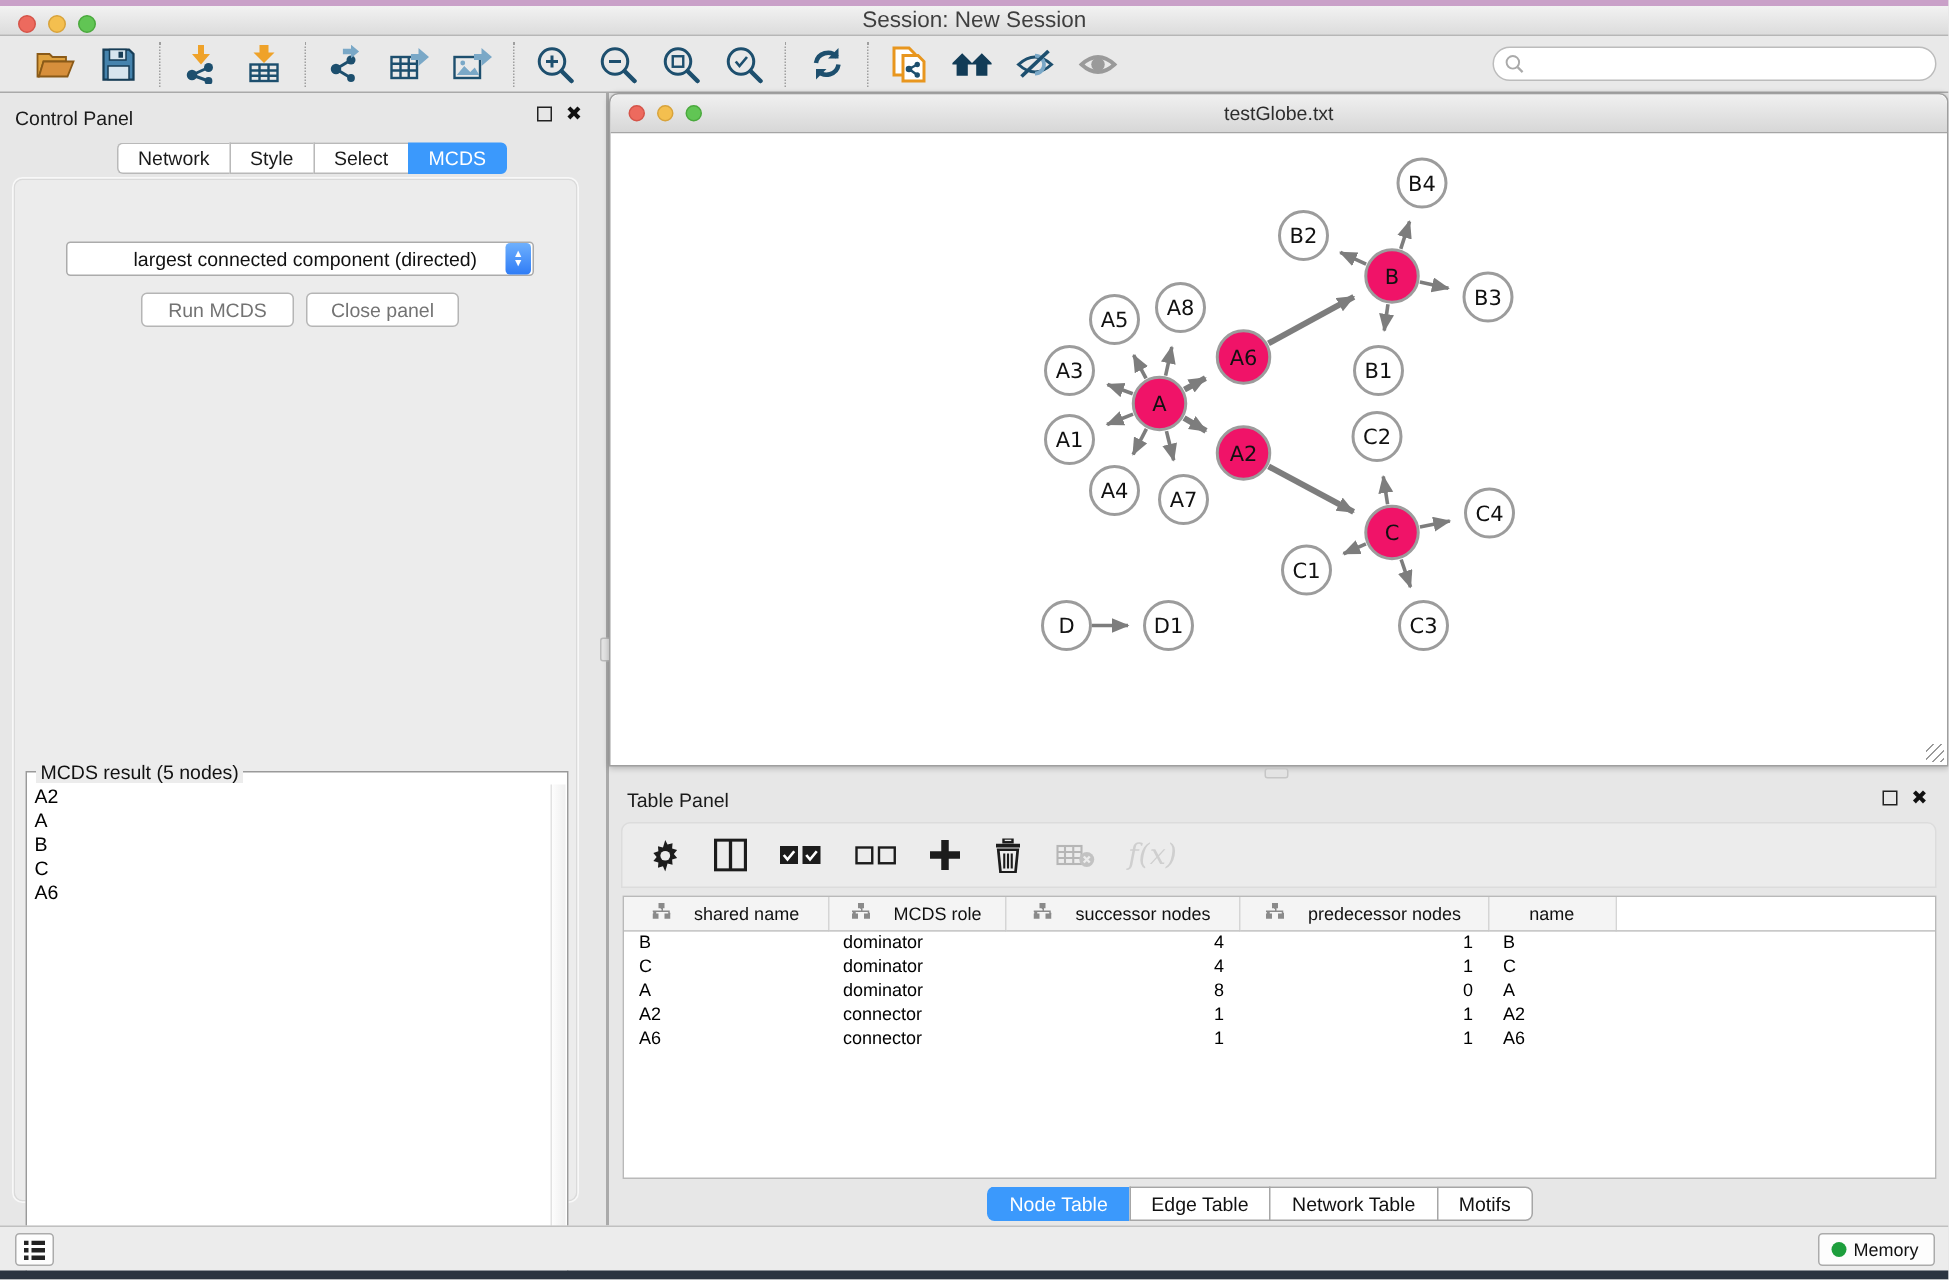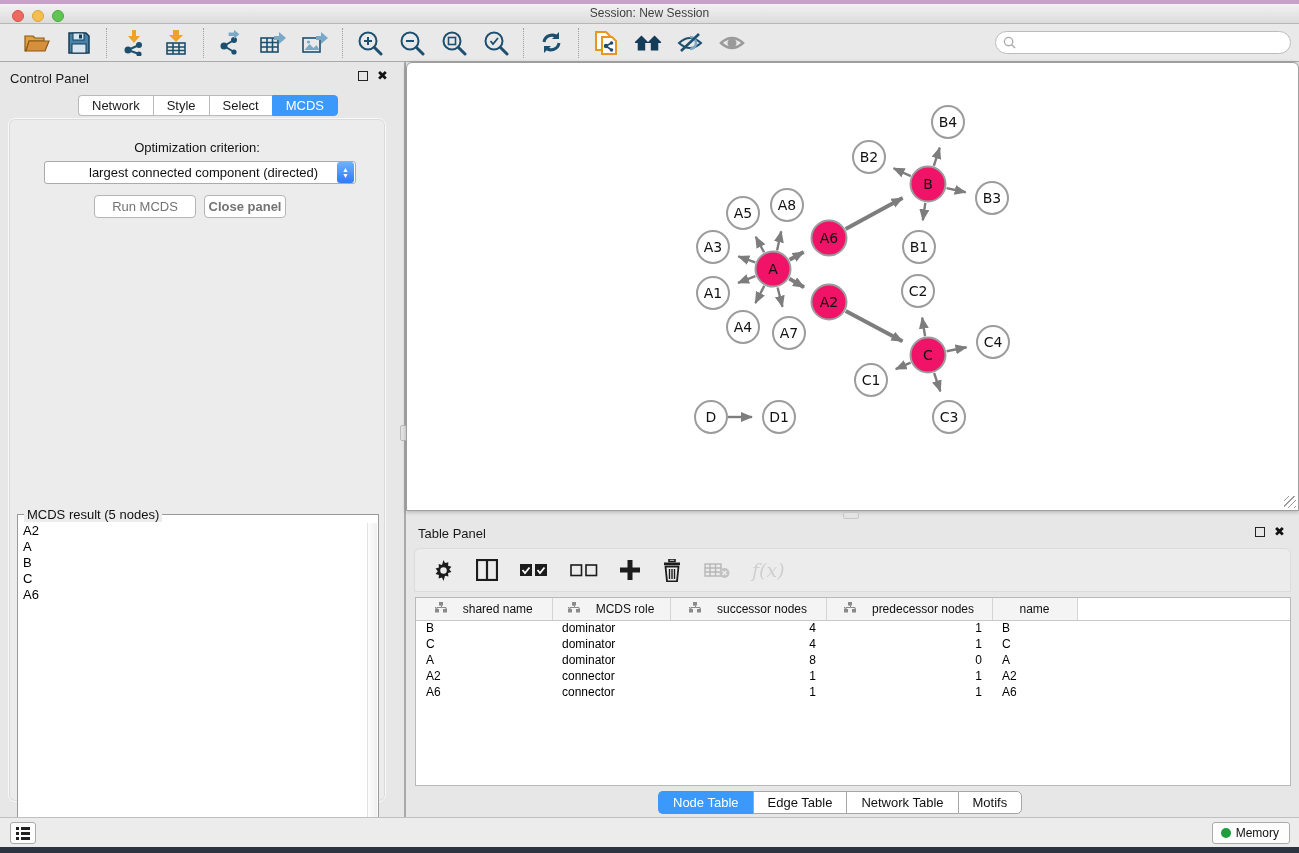--- a/index.html
+++ b/index.html
@@ -5,21 +5,21 @@
   * { margin:0; padding:0; box-sizing:border-box; }
   html,body { width:1299px; height:853px; font-family:"Liberation Sans","DejaVu Sans",sans-serif; background:#e7e7e7; overflow:hidden; position:relative; }
   .abs { position:absolute; }
 
   
   #titlebar { left:0; top:0; width:1299px; height:24px; background:linear-gradient(#f2f2f2,#dcdcdc); border-top:4px solid #c9a0c8; border-bottom:1px solid #b6b6b6; }
   .traffic { position:absolute; top:6px; width:12px; height:12px; border-radius:50%; }
   #tl-red { left:12px; background:#ed6a5e; border:1px solid #d55449; }
   #tl-yellow { left:32px; background:#f4bf4f; border:1px solid #d8a33b; }
   #tl-green { left:52px; background:#61c554; border:1px solid #4aa93d; }
-  #win-title { width:100%; text-align:center; font-size:12px; color:#3f3f3f; line-height:19px; }
+  #win-title { width:100%; text-align:center; font-size:15px; color:#3f3f3f; line-height:19px; }
 
   #toolbar { left:0; top:24px; width:1299px; height:38px; background:#e9e9e9; border-bottom:1px solid #a9a9a9; display:flex; align-items:center; padding-left:10px; }
   .tb-group { display:flex; align-items:center; gap:14px; padding:0 13px; }
   .tb-sep { width:1px; height:30px; border-left:1px dotted #9f9f9f; }
   .tb-icon { width:28px; height:28px; display:flex; align-items:center; justify-content:center; cursor:pointer; }
   #search-box { margin-left:auto; margin-right:8px; width:296px; height:23px; background:#fff; border:1px solid #bcbcbc; border-radius:12px; display:flex; align-items:center; padding-left:7px; }
   #search-box svg { opacity:.55; }
   #search-input { border:none; outline:none; background:transparent; font-size:12px; width:250px; margin-left:4px; }
 
   
@@ -34,21 +34,21 @@
   .cp-tab:first-child { border-radius:4px 0 0 4px; }
   .cp-tab:last-child { border-right:1px solid #b9b9b9; border-radius:0 4px 4px 0; }
   .cp-tab.active { background:#3b99fc; border-color:#3b99fc; color:#fff; }
   #cp-content { position:absolute; left:8px; top:56px; width:378px; height:684px; background:#ececec; border:1px solid #f8f8f8; border-radius:7px; box-shadow:0 0 0 1px #dadada inset; }
   #opt-label { position:absolute; left:0; top:21px; width:100%; text-align:center; font-size:13px; color:#111; }
   #criterion { position:absolute; left:35px; top:42px; width:312px; height:23px; background:#fff; border:1px solid #ababab; border-radius:3px; display:flex; align-items:center; cursor:pointer; }
   #criterion-text { font-size:13px; color:#111; padding-left:8px; flex:1;margin-left:36px; }
   #criterion-stepper { width:17px; height:21px; margin-right:1px; border-radius:3px; background:linear-gradient(#6eb0fd,#2f7cf6); display:flex; flex-direction:column; align-items:center; justify-content:center; color:#fff; font-size:7px; line-height:6px; }
   .cp-button { position:absolute; height:23px; background:#fff; border:1px solid #b5b5b5; border-radius:4px; font-size:13px; color:#737373; text-align:center; line-height:21px; cursor:pointer; }
   #run-btn { left:85px; top:76px; width:102px; }
-  #close-btn { left:195px; top:76px; width:82px;font-weight:bold; }
+  #close-btn { left:195px; top:76px; width:102px; }
   #result-box { position:absolute; left:8px; top:395px; width:362px; height:336px; border:1px solid #9a9a9a; background:#fff; }
   #result-legend { position:absolute; left:6px; top:-8px; background:#ececec; padding:0 3px; font-size:13px; color:#111; }
   #result-list { position:absolute; left:1px; top:8px; width:348px; height:322px; overflow:hidden; font-size:13px; color:#000; padding-left:4px; }
   #result-list .li { line-height:16px; }
   #result-scroll { position:absolute; right:1px; top:8px; width:10px; height:322px; background:linear-gradient(90deg,#fdfdfd,#efefef); border-left:1px solid #e2e2e2; }
 
   
   #vsplit { left:404px; top:62px; width:2px; height:755px; background:#aaa; }
   #vsplit-grip { left:400px; top:425px; width:9px; height:16px; background:#e3e3e3; border:1px solid #bbb; border-radius:2px; }
   #hsplit-grip { left:843px; top:512px; width:16px; height:7px; background:#e3e3e3; border:1px solid #c6c6c6; border-radius:2px; }
@@ -258,21 +258,20 @@
     <span class="float-sq"></span>
     <span class="close-x">✖</span>
   </div>
   <div id="cp-tabs">
       <div class="cp-tab">Network</div>
       <div class="cp-tab">Style</div>
       <div class="cp-tab">Select</div>
       <div class="cp-tab active">MCDS</div>
     </div>
   <div id="cp-content">
-    <div id="opt-label">Optimization criterion:</div>
     <div id="criterion">
       <span id="criterion-text">largest connected component (directed)</span>
       <span id="criterion-stepper">
           <span>▲</span>
           <span>▼</span>
         </span>
     </div>
     <div id="run-btn" class="cp-button">Run MCDS</div>
     <div id="close-btn" class="cp-button">Close panel</div>
     <div id="result-box">
@@ -286,20 +285,28 @@
         </div>
       <div id="result-scroll"></div>
     </div>
   </div>
 </div>
 
 <div id="vsplit" class="abs"></div>
 <div id="vsplit-grip" class="abs"></div>
 
 <div id="net-window" class="abs">
+  <div id="net-titlebar">
+    <div id="net-tl">
+      <span class="mini-light" style="background:#ed6a5e;border:1px solid #d55449;"></span>
+      <span class="mini-light" style="background:#f4bf4f;border:1px solid #d8a33b;"></span>
+      <span class="mini-light" style="background:#61c554;border:1px solid #4aa93d;"></span>
+    </div>
+    <div id="net-title">testGlobe.txt</div>
+  </div>
   <svg id="graph-svg" width="891" height="421">
       <defs>
         <marker id="arrow" markerUnits="userSpaceOnUse" markerWidth="13" markerHeight="11" refX="11" refY="5" orient="auto">
           <path d="M0,0 L12,5 L0,10 Z" fill="#7d7d7d"></path>
         </marker>
       </defs>
       <line x1="357.02779316220705" y1="163.25188056945314" x2="348.7499781379163" y2="147.79995919077712" stroke="#7d7d7d" stroke-width="2.4" marker-end="url(#arrow)"></line>
       <line x1="370.0602406973032" y1="161.43889966947103" x2="374.2301842722533" y2="142.37630046969906" stroke="#7d7d7d" stroke-width="2.4" marker-end="url(#arrow)"></line>
       <line x1="348.16134999815444" y1="173.45916166598997" x2="331.34966052893844" y2="167.29487552727744" stroke="#7d7d7d" stroke-width="2.4" marker-end="url(#arrow)"></line>
       <line x1="348.35894287318007" y1="187.05642285072798" x2="331.068870653902" y2="193.9724517384392" stroke="#7d7d7d" stroke-width="2.4" marker-end="url(#arrow)"></line>

